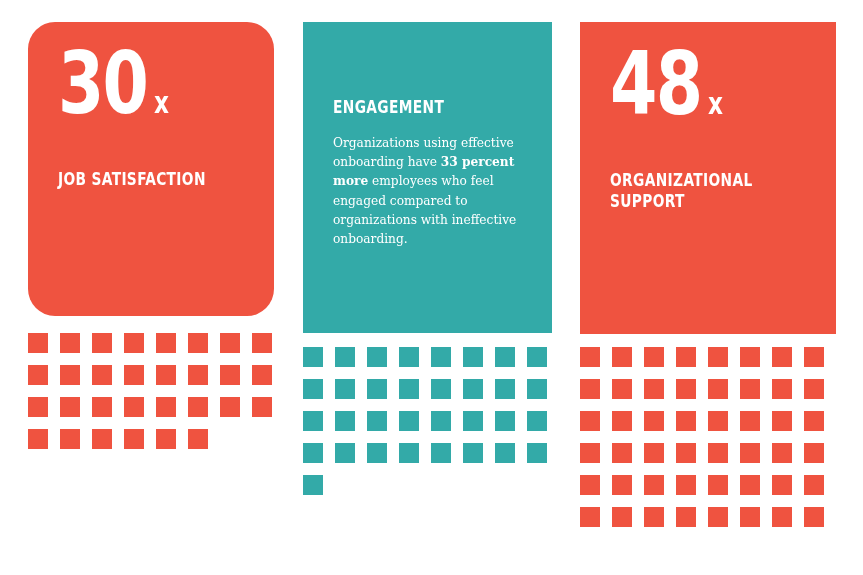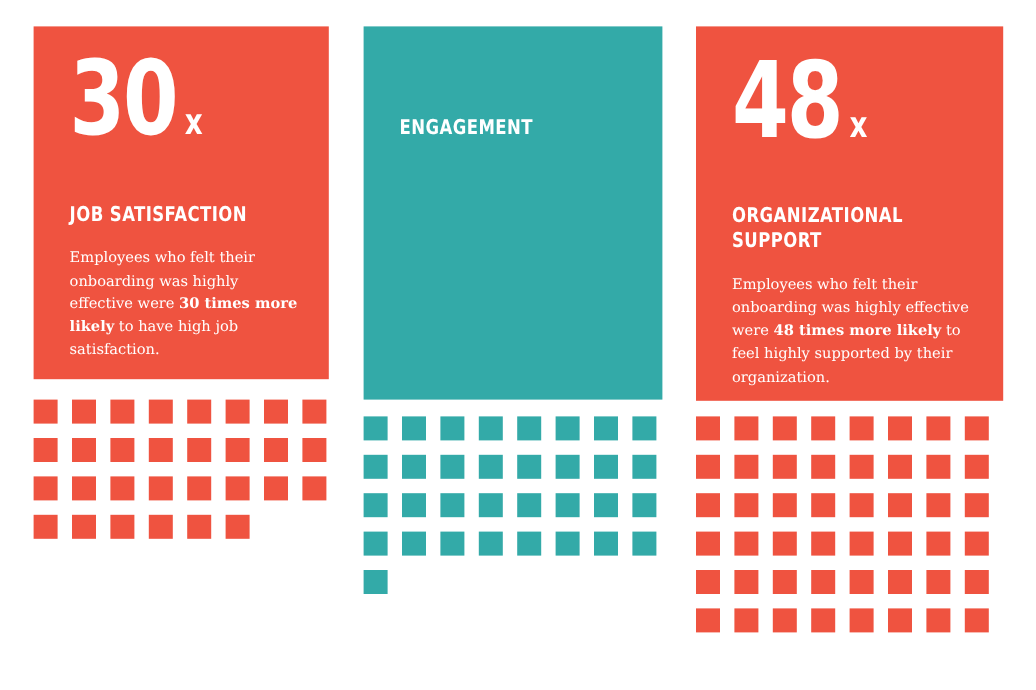--- a/index.html
+++ b/index.html
@@ -115,27 +115,26 @@
     width: 20px;
     height: 20px;
   }
 </style>
 </head>
 <body>
 
 <div id="infographic">
 
   <div class="stat-column col-1">
-    <div class="stat-card" style="background: rgb(239, 83, 64);">
+    <div class="stat-card" style="background: rgb(239, 83, 64); border-radius: 27px;">
       <div class="figure-line">
         <span class="figure-value">30</span>
         <span class="figure-suffix">x</span>
       </div>
       <div class="stat-heading">JOB SATISFACTION</div>
-      <div class="stat-body"><span>Employees who felt their onboarding was highly effective were </span><b>30 times more likely</b><span> to have high job satisfaction.</span></div>
     </div>
     <div class="unit-grid" style="grid-template-columns: repeat(8, 20px);">
         <div class="unit-square" style="background: rgb(239, 83, 64);"></div>
         <div class="unit-square" style="background: rgb(239, 83, 64);"></div>
         <div class="unit-square" style="background: rgb(239, 83, 64);"></div>
         <div class="unit-square" style="background: rgb(239, 83, 64);"></div>
         <div class="unit-square" style="background: rgb(239, 83, 64);"></div>
         <div class="unit-square" style="background: rgb(239, 83, 64);"></div>
         <div class="unit-square" style="background: rgb(239, 83, 64);"></div>
         <div class="unit-square" style="background: rgb(239, 83, 64);"></div>
@@ -160,20 +159,21 @@
         <div class="unit-square" style="background: rgb(239, 83, 64);"></div>
         <div class="unit-square" style="background: rgb(239, 83, 64);"></div>
         <div class="unit-square" style="background: rgb(239, 83, 64);"></div>
         <div class="unit-square" style="background: rgb(239, 83, 64);"></div>
       </div>
   </div>
 
   <div class="stat-column col-2">
     <div class="stat-card" style="background: rgb(51, 170, 168);">
       <div class="stat-heading">ENGAGEMENT</div>
+      <div class="stat-body"><span>Organizations using effective onboarding have </span><b>33 percent more</b><span> employees who feel engaged compared to organizations with ineffective onboarding.</span></div>
     </div>
     <div class="unit-grid" style="grid-template-columns: repeat(8, 20px);">
         <div class="unit-square" style="background: rgb(51, 170, 168);"></div>
         <div class="unit-square" style="background: rgb(51, 170, 168);"></div>
         <div class="unit-square" style="background: rgb(51, 170, 168);"></div>
         <div class="unit-square" style="background: rgb(51, 170, 168);"></div>
         <div class="unit-square" style="background: rgb(51, 170, 168);"></div>
         <div class="unit-square" style="background: rgb(51, 170, 168);"></div>
         <div class="unit-square" style="background: rgb(51, 170, 168);"></div>
         <div class="unit-square" style="background: rgb(51, 170, 168);"></div>
@@ -206,21 +206,20 @@
   </div>
 
   <div class="stat-column col-3">
     <div class="stat-card" style="background: rgb(239, 83, 64);">
       <div class="figure-line">
         <span class="figure-value">48</span>
         <span class="figure-suffix">x</span>
       </div>
       <div class="stat-heading">ORGANIZATIONAL
 SUPPORT</div>
-      <div class="stat-body"><span>Employees who felt their onboarding was highly effective were </span><b>48 times more likely</b><span> to feel highly supported by their organization.</span></div>
     </div>
     <div class="unit-grid" style="grid-template-columns: repeat(8, 20px);">
         <div class="unit-square" style="background: rgb(239, 83, 64);"></div>
         <div class="unit-square" style="background: rgb(239, 83, 64);"></div>
         <div class="unit-square" style="background: rgb(239, 83, 64);"></div>
         <div class="unit-square" style="background: rgb(239, 83, 64);"></div>
         <div class="unit-square" style="background: rgb(239, 83, 64);"></div>
         <div class="unit-square" style="background: rgb(239, 83, 64);"></div>
         <div class="unit-square" style="background: rgb(239, 83, 64);"></div>
         <div class="unit-square" style="background: rgb(239, 83, 64);"></div>

